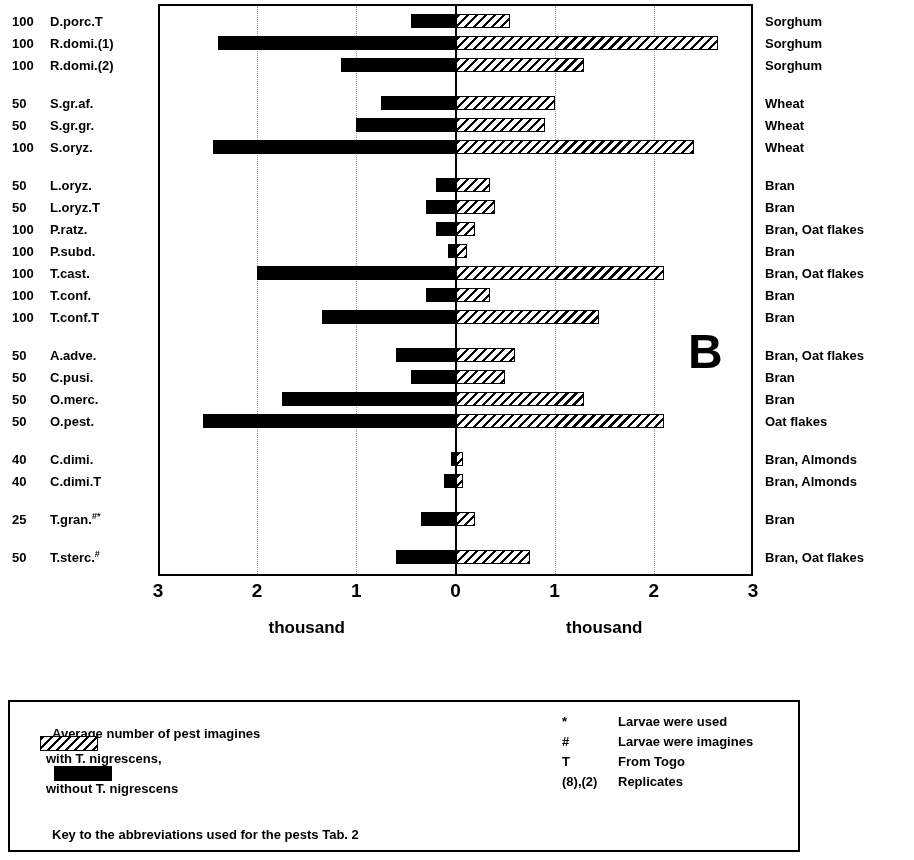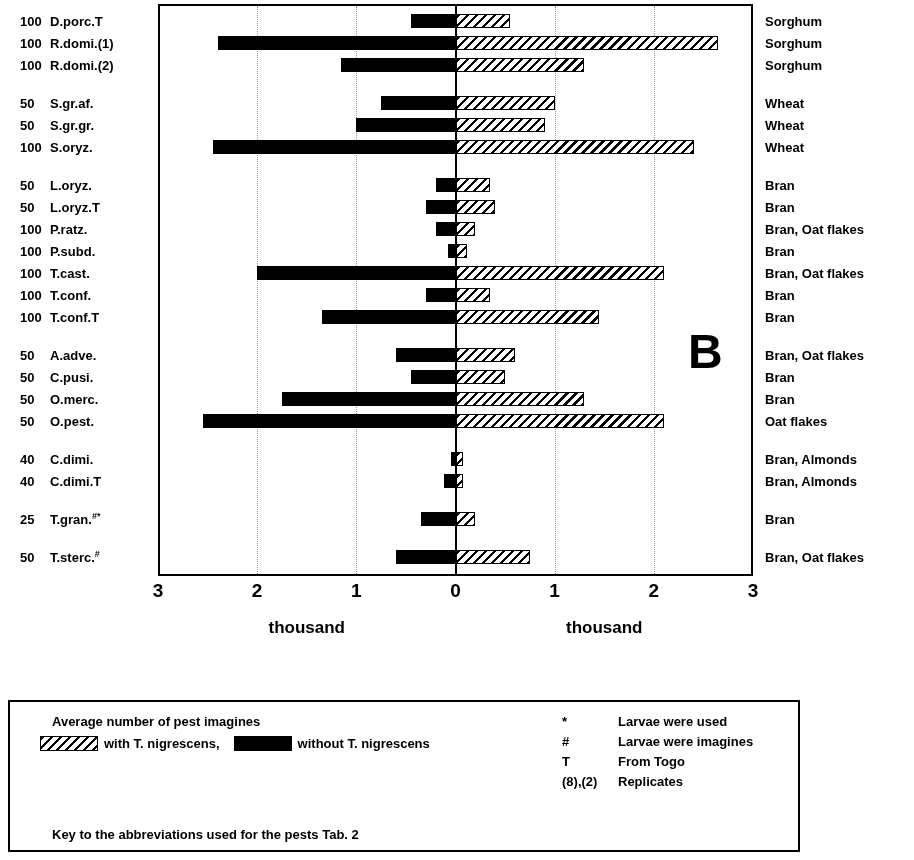--- a/index.html
+++ b/index.html
@@ -11,21 +11,21 @@
   }
   .chart { position: relative; width: 914px; height: 650px; }
 
   .grid { position: absolute; left: 158px; top: 0; width: 595px; height: 572px; }
   .gridline { position: absolute; top: 2px; bottom: 2px; width: 0; border-left: 1px dotted #999; }
   .zero-line { position: absolute; left: 50%; top: 0; height: 100%; width: 2px; margin-left: -1px; background: #000; }
 
   .rows { position: absolute; left: 0; top: 6px; width: 914px; }
   .row { display: grid; grid-template-columns: 50px 108px 595px 1fr; height: 22px; align-items: center; }
   .row.gap { margin-top: 16px; }
-  .n-label { font-size: 13px; padding-left: 20px; }
+  .n-label { font-size: 13px; padding-left: 12px; }
   .species-label { font-size: 13px; white-space: nowrap; }
   .species-label sup { font-size: 9px; }
   .plot { position: relative; height: 22px; }
   .bar { position: absolute; top: 4px; height: 14px; }
   .bar-without { right: 50%; background: #000; }
   .bar-with {
     left: 50%; border: 1px solid #000;
     background: repeating-linear-gradient(135deg, #000 0px, #000 2.4px, #fff 2.4px, #fff 6.4px);
   }
   .diet-label { font-size: 13px; padding-left: 12px; white-space: nowrap; }
@@ -37,22 +37,22 @@
   .tick { position: absolute; transform: translateX(-50%); font-size: 19px; }
   .axis-titles { position: absolute; left: 158px; top: 614px; width: 595px; height: 24px; font-size: 17px; }
   .axis-title { position: absolute; transform: translateX(-50%); }
   .axis-title.left { left: 25%; }
   .axis-title.right { left: 75%; }
 
   .legend {
     position: relative; margin: 46px 0 0 8px; width: 792px; height: 152px;
     border: 2px solid #000; font-size: 13px;
   }
-  .legend-line1 { position: absolute; left: 42px; top: 12px; }
-  .legend-swatches { position: absolute; left: 30px; top: 34px; display: flex; align-items: flex-end; }
+  .legend-line1 { position: absolute; left: 42px; top: 24px; }
+  .legend-swatches { position: absolute; left: 30px; top: 34px; display: flex; align-items: flex-start; flex-direction: column; }
   .swatch { display: inline-block; width: 58px; height: 15px; border: 1px solid #000; }
   .swatch.hatched { background: repeating-linear-gradient(135deg, #000 0px, #000 2.4px, #fff 2.4px, #fff 6.4px); }
   .swatch.solid { background: #000; margin-left: 14px; }
   .swatch-label { margin-left: 6px; white-space: nowrap; }
   .legend-line3 { position: absolute; left: 30px; top: 58px; }
   .legend-symbols { position: absolute; left: 552px; top: 12px; display: grid; grid-template-columns: 56px auto; row-gap: 5px; white-space: nowrap; }
   .legend-footer { position: absolute; left: 30px; bottom: 8px; padding-left: 12px; }
 </style>
 </head>
 <body>

